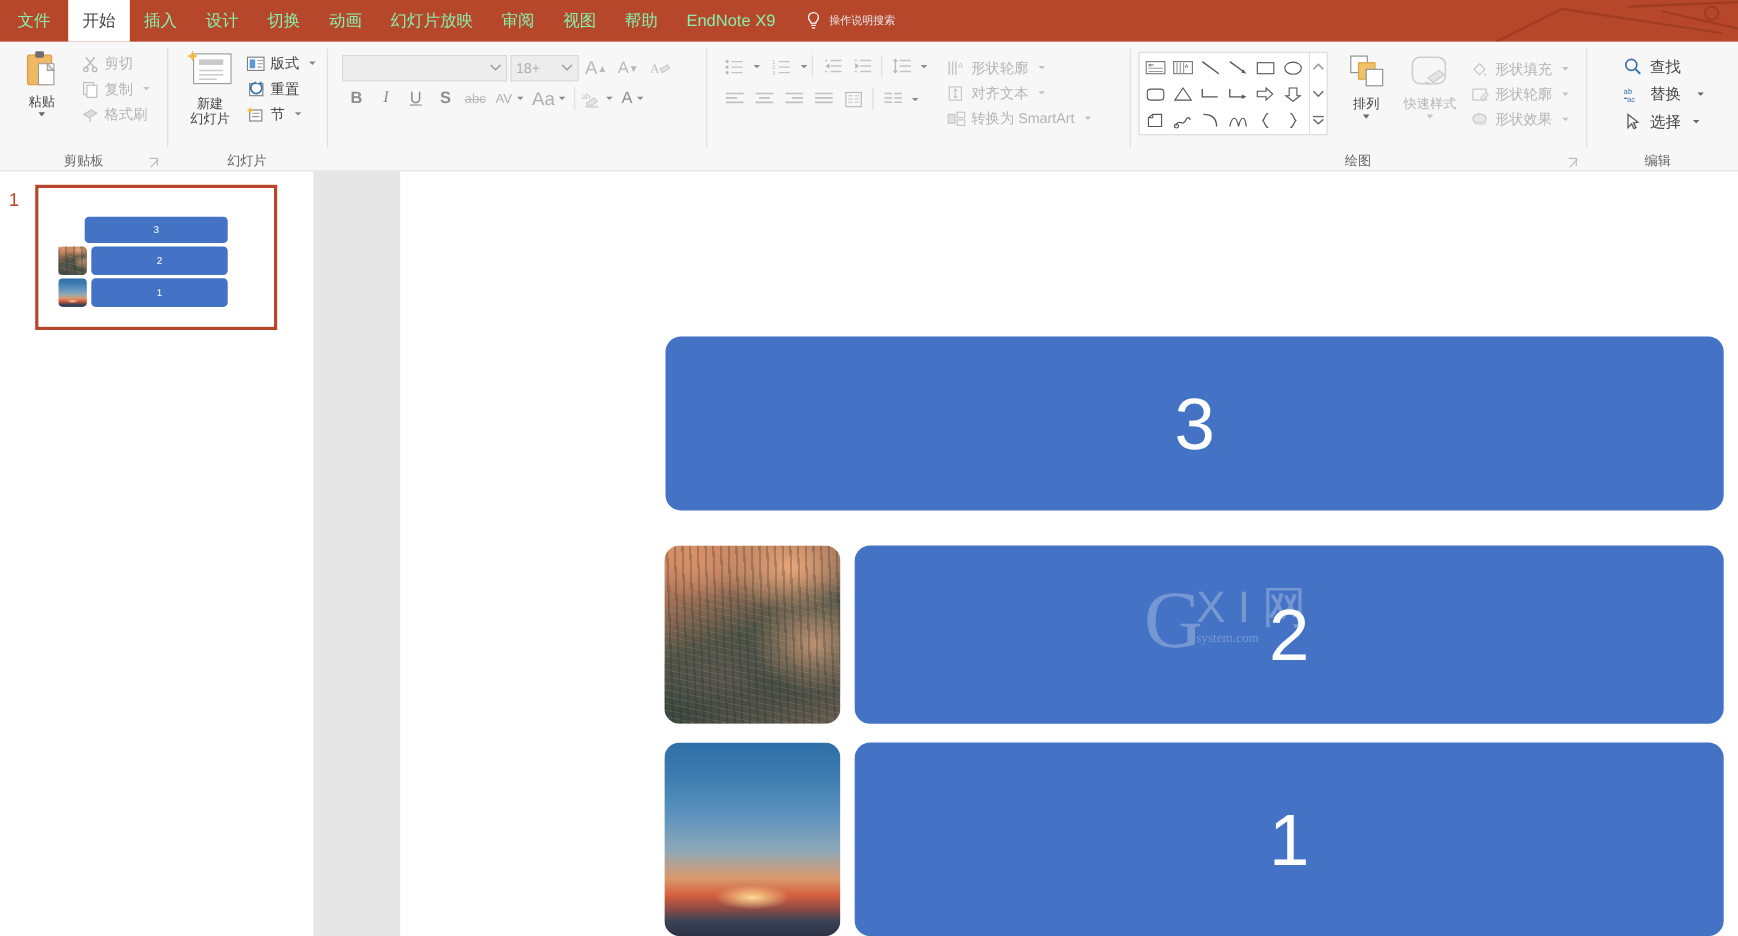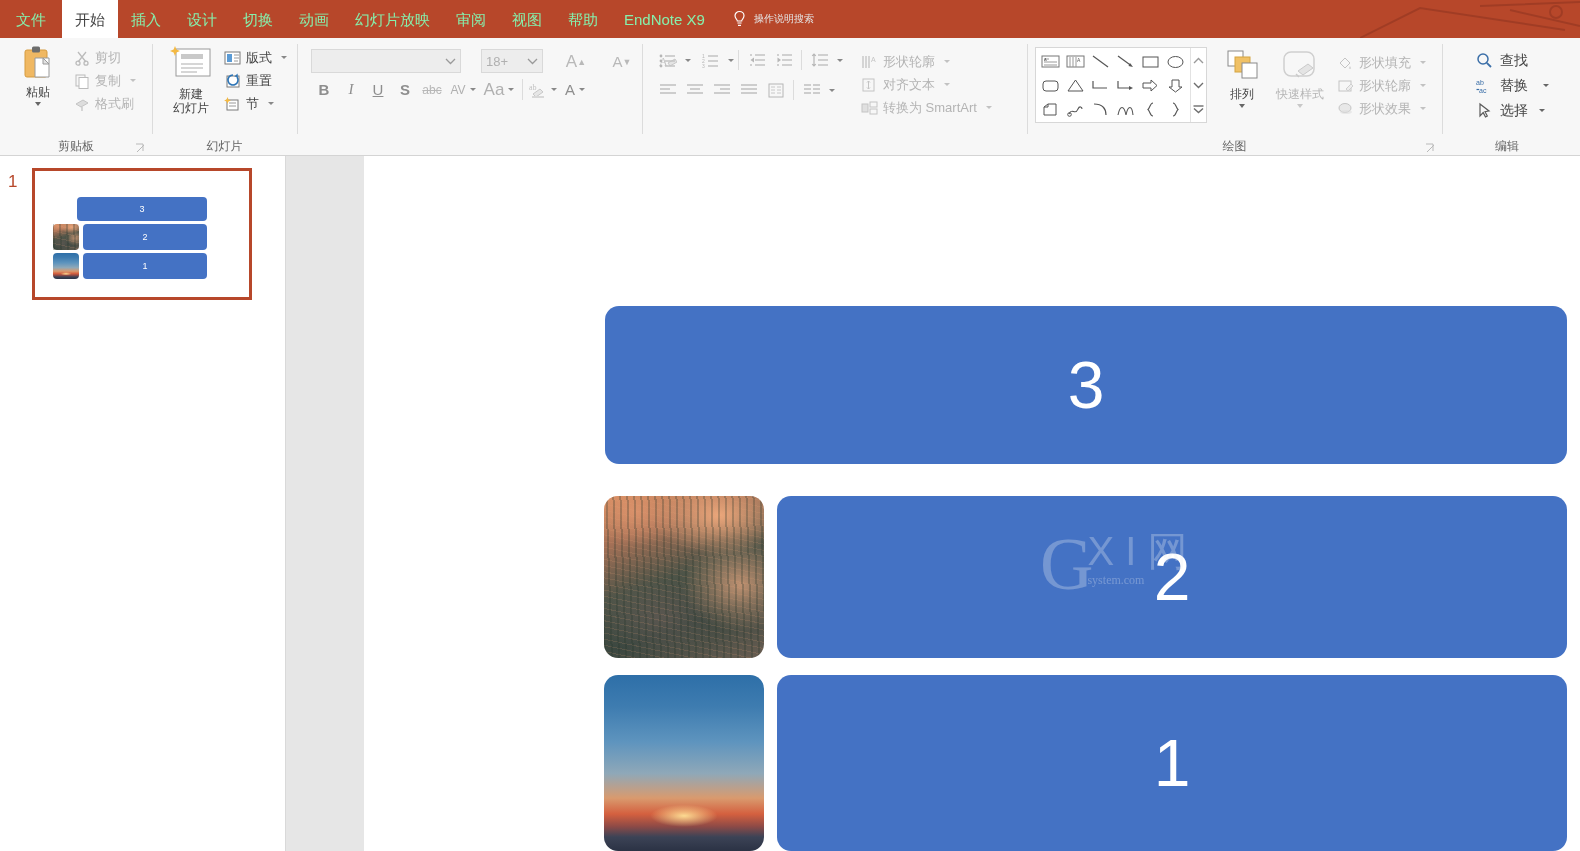--- a/index.html
+++ b/index.html
@@ -98,21 +98,21 @@
     white-space: nowrap; cursor: default;
   }
   .sm-btn.disabled { color: #B4B4B4; }
   .sm-btn.disabled .caret-sm { border-top-color: #C2C2C2; }
   .col { display: flex; flex-direction: column; }
 
   
   .clip-icon { width: 34px; height: 38px; }
 
   
-  .font-row1 { display: flex; gap: 20px; }
+  .font-row1 { display: flex; align-items: center; gap: 3px; }
   .font-name-box {
     width: 150px; height: 24px; background: #EDEDED; border: 1px solid #D9D9D9;
     display: flex; align-items: center; justify-content: flex-end; padding-right: 4px;
   }
   .font-size-box {
     width: 62px; height: 24px; background: #EDEDED; border: 1px solid #D9D9D9;
     display: flex; align-items: center; justify-content: space-between; padding: 0 4px;
     color: #B0B0B0; font-size: 13px;
   }
   .chev { width: 11px; height: 7px; }

